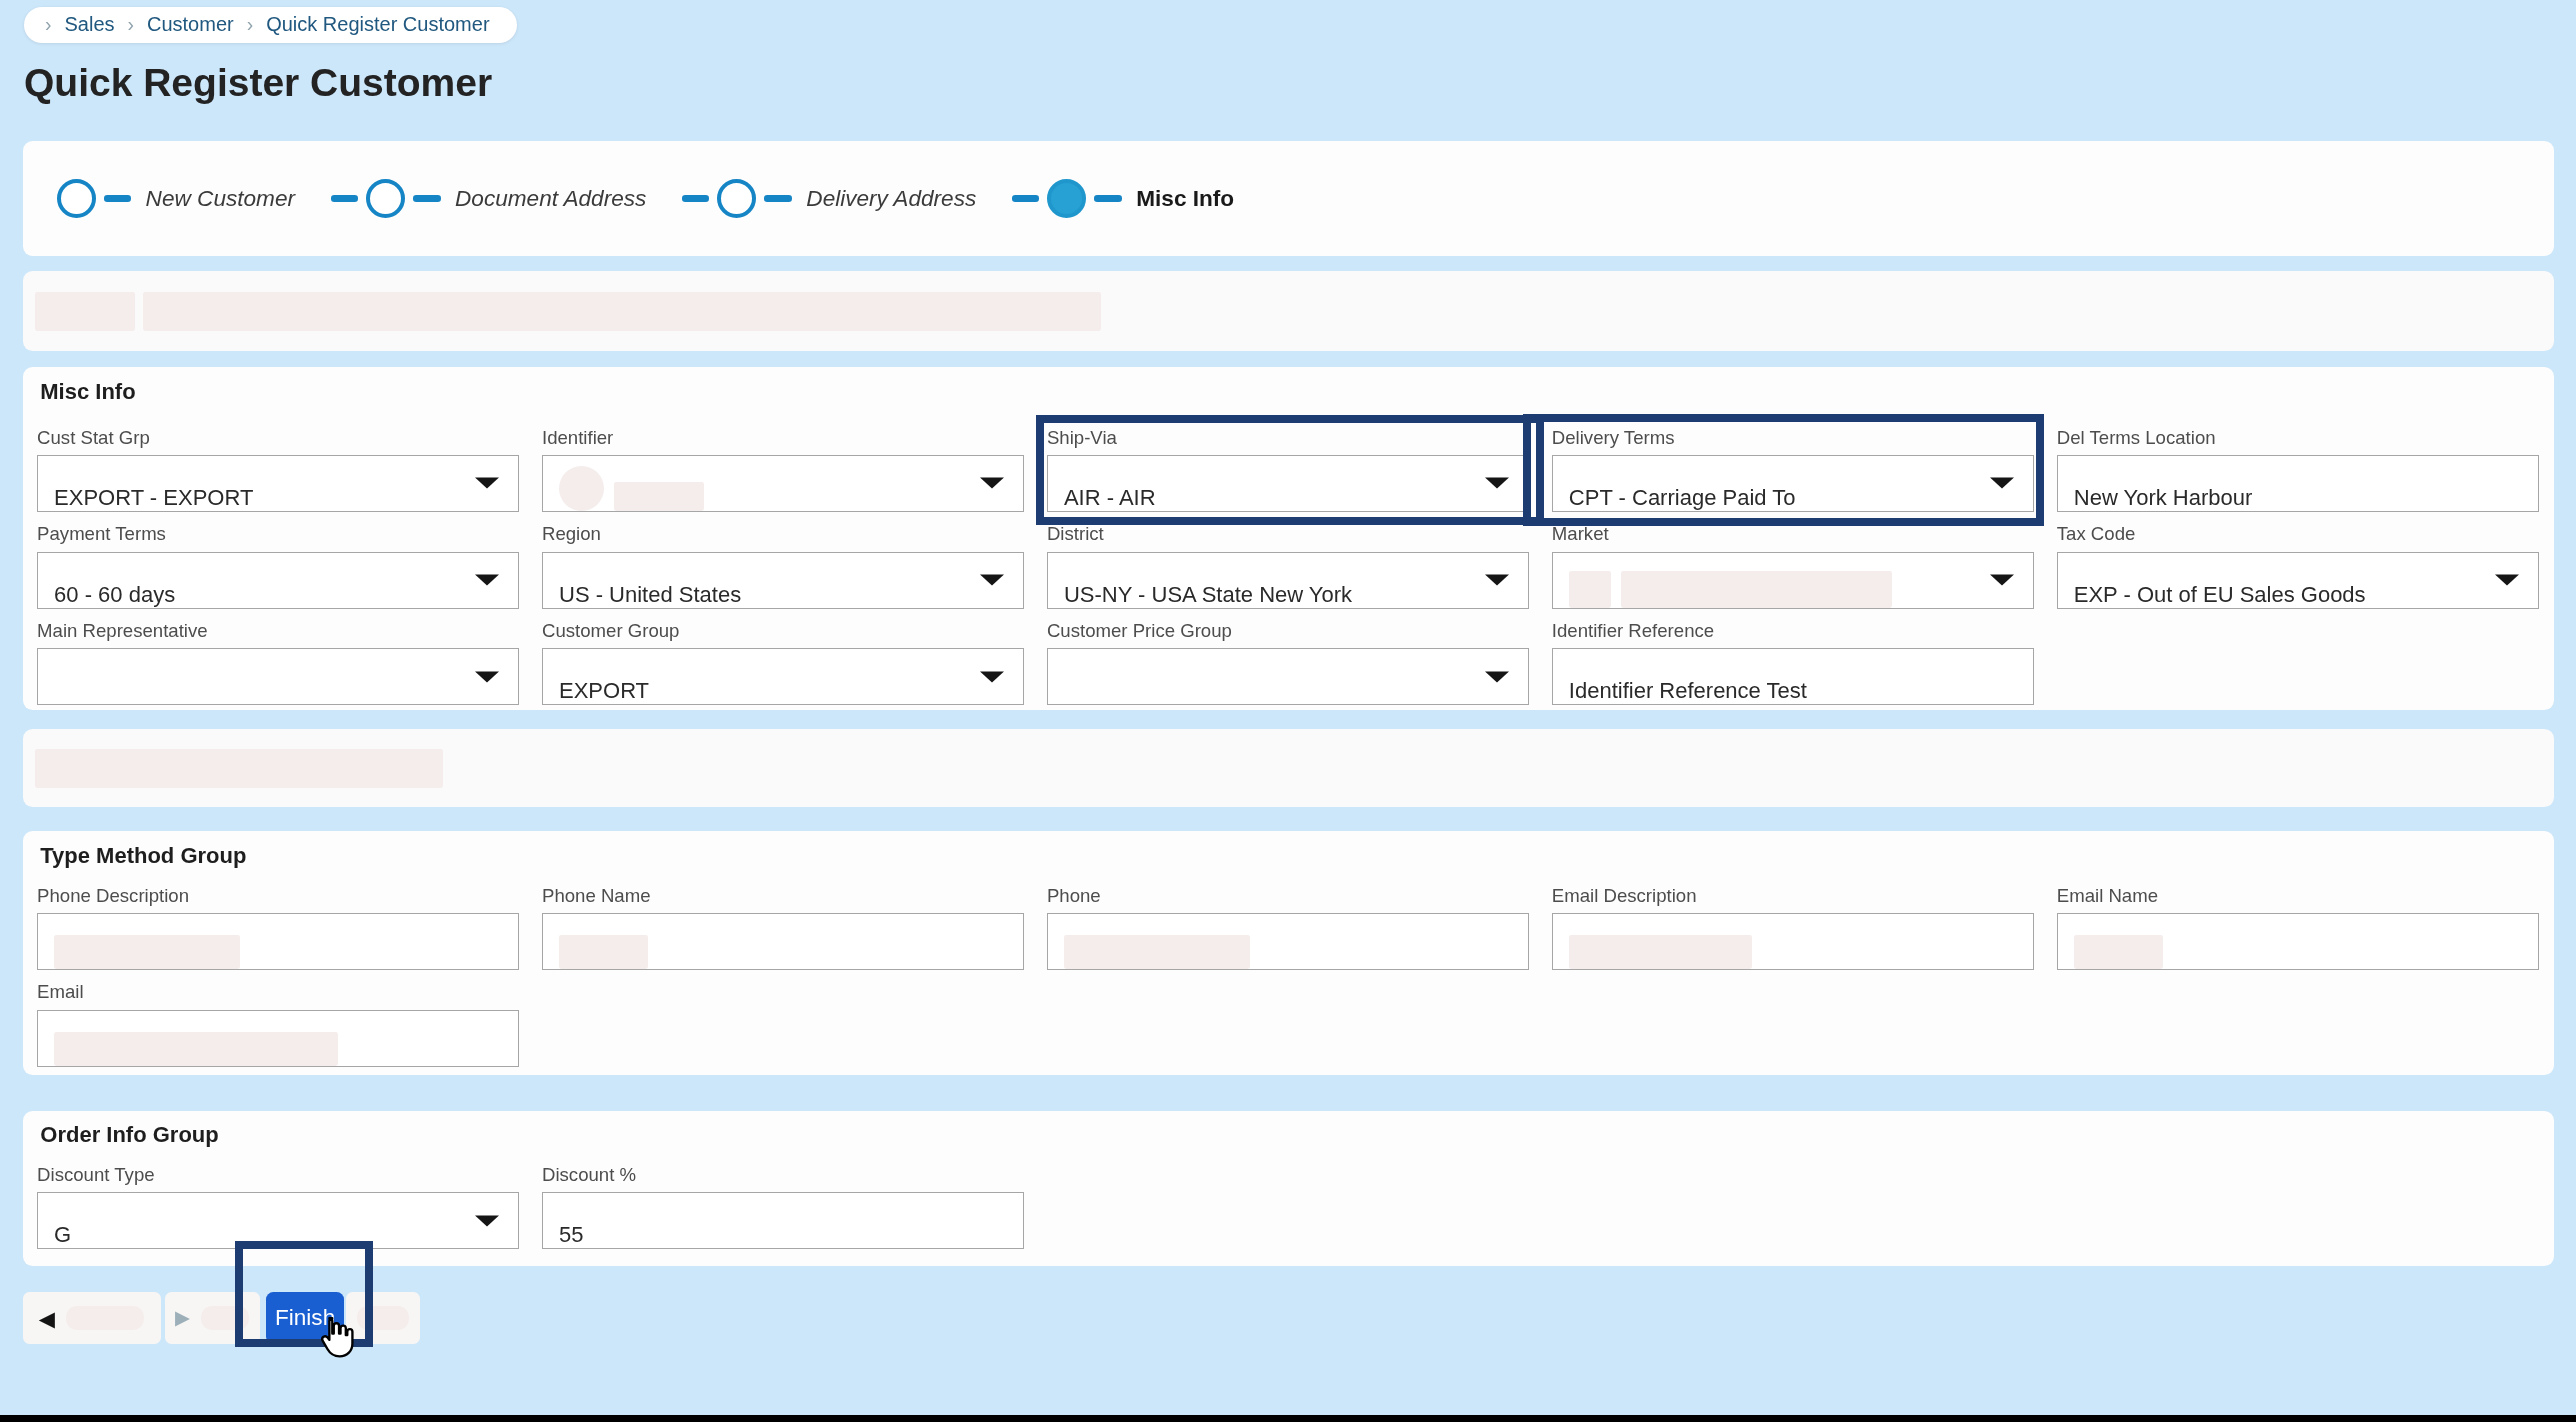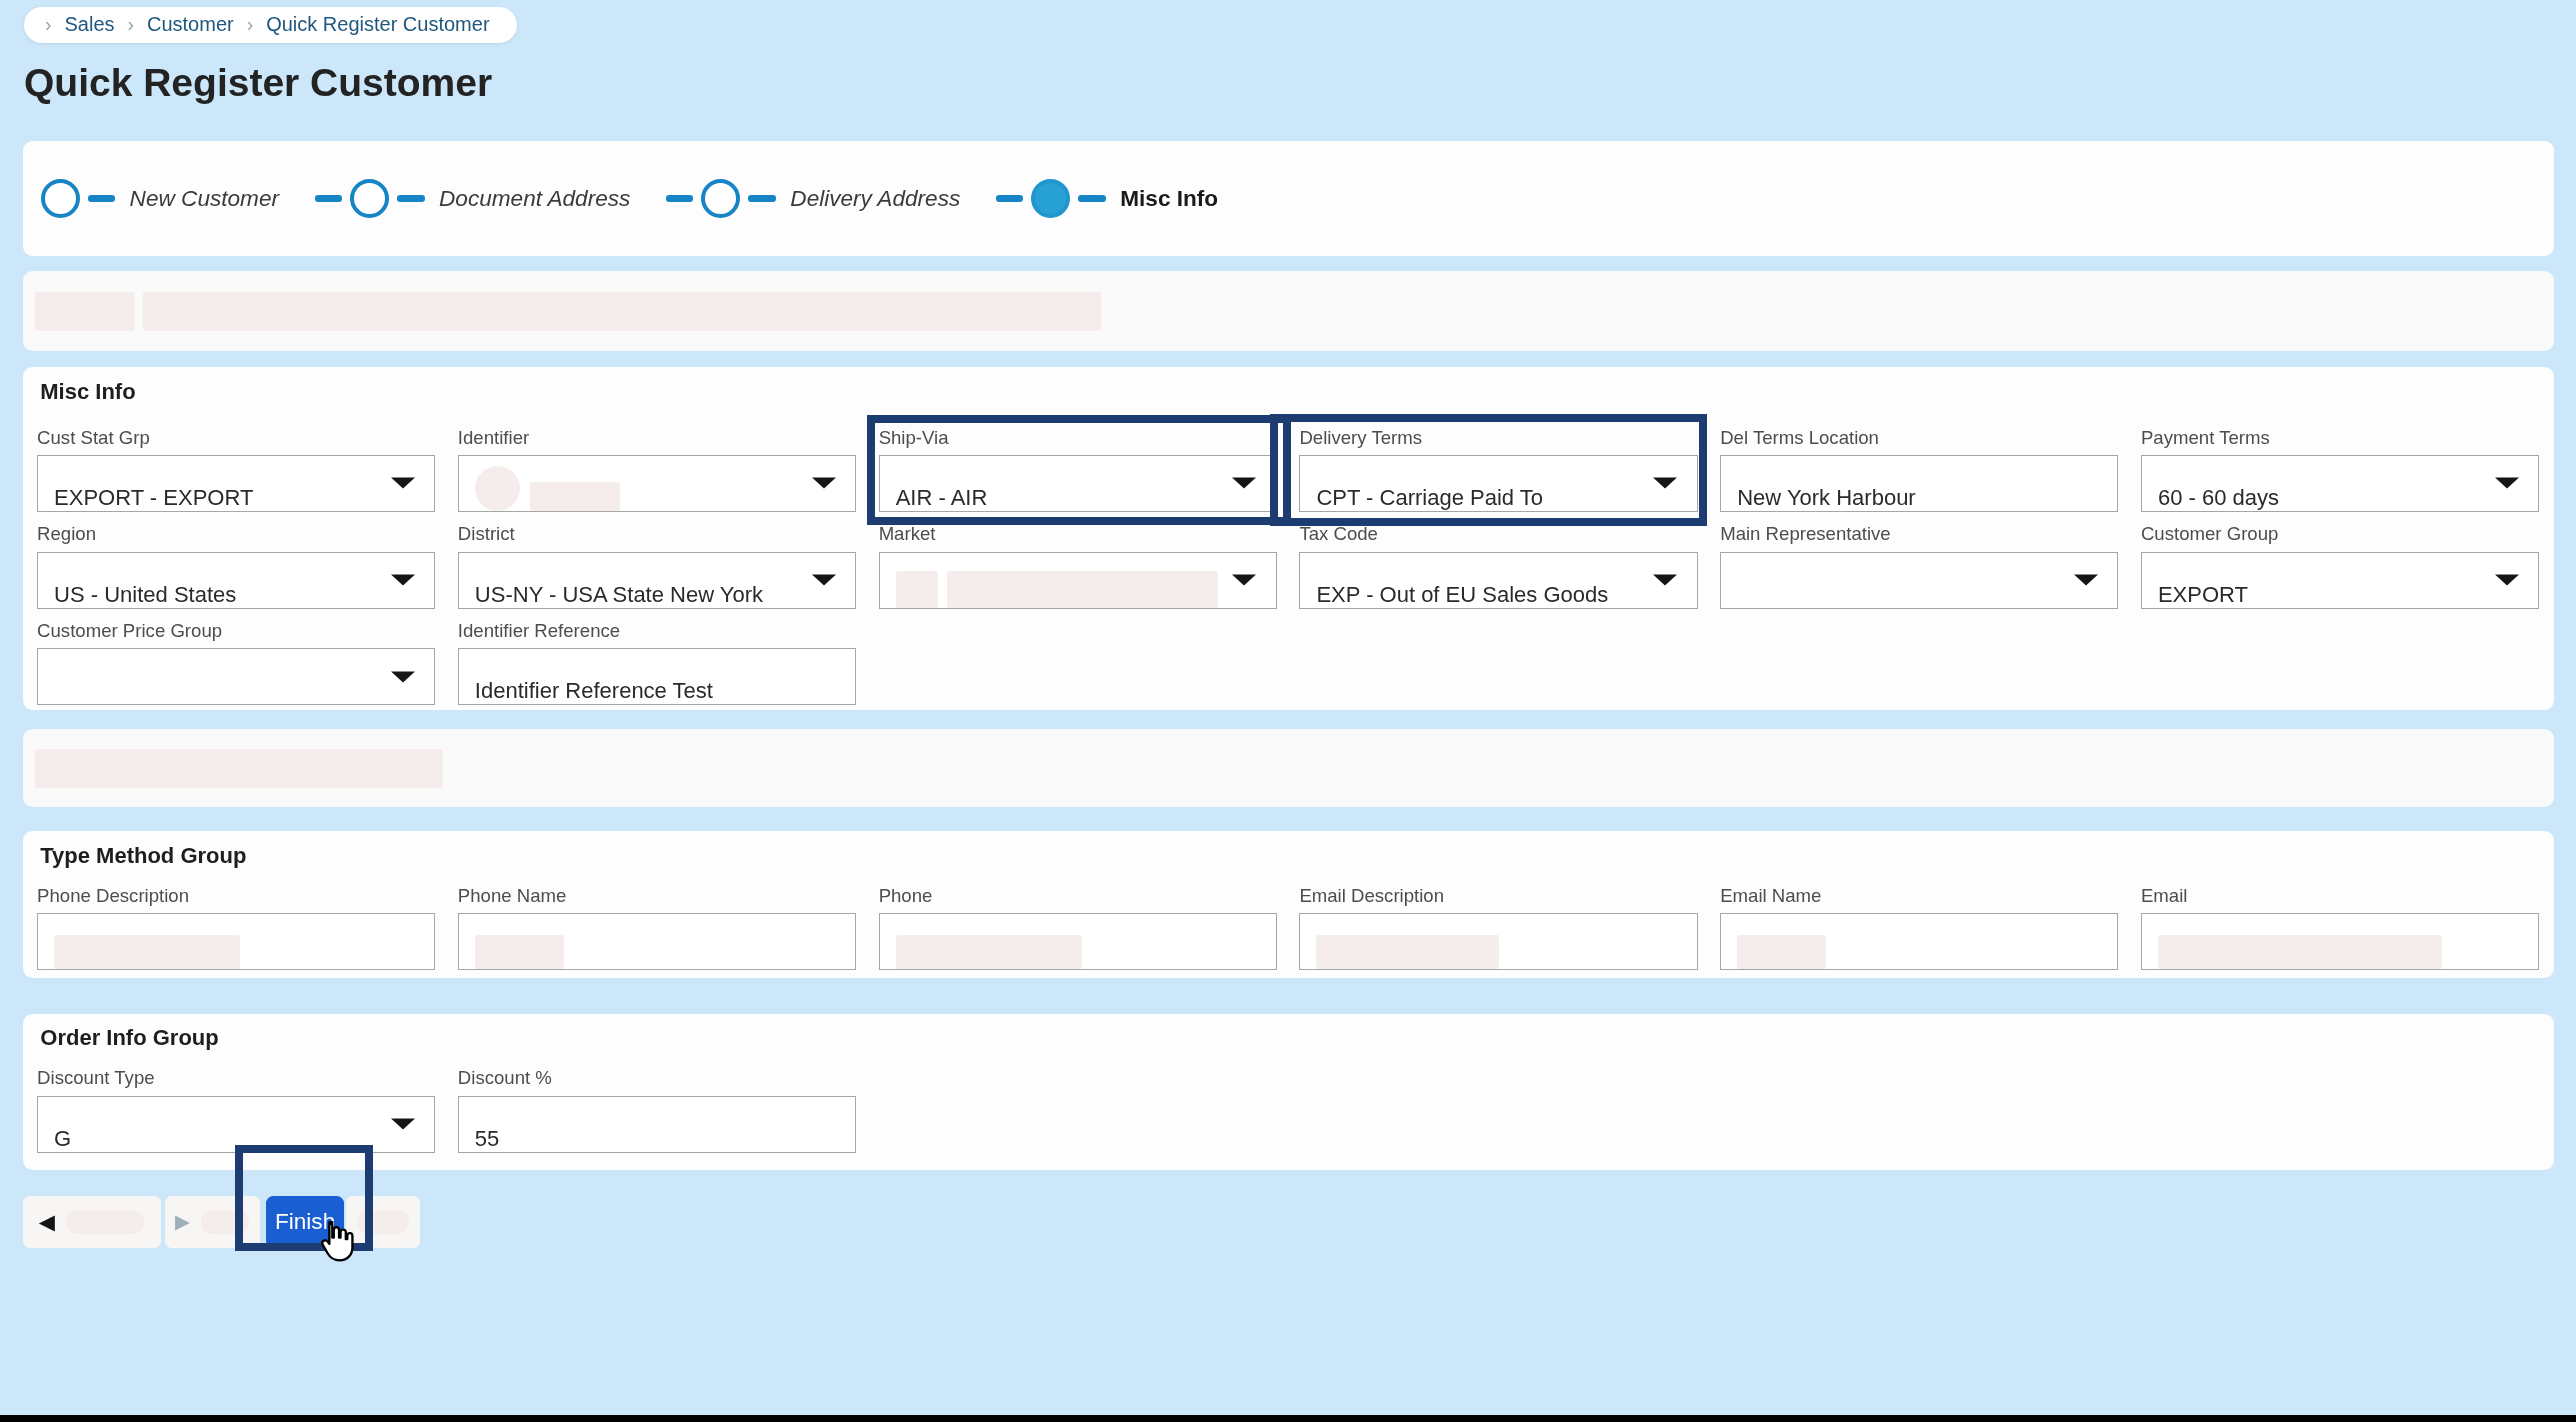--- a/index.html
+++ b/index.html
@@ -13,39 +13,39 @@
   .bc-sep { color:#8fa3ad; font-size:19.4px; }
   .bc-item { color:#20587f; white-space:nowrap; cursor:pointer; }
 
   
   .page-title { position:absolute; top:61px; left:24px; font-size:39px; font-weight:bold; color:#232323; }
 
   .content { position:absolute; top:141px; left:22.6px; width:2531px; }
   .panel { background:#fdfdfd; border-radius:9.7px; }
 
   
-  .stepper { height:115px; display:flex; align-items:center; padding:0 18px; }
+  .stepper { height:115px; display:flex; align-items:center; padding:0 34px; }
   .step-circle { width:39px; height:39px; border-radius:50%; border:4.8px solid #1585c5; background:#fff; flex:0 0 auto; }
   .step-circle.active { background:#27a0d4; border-color:#1f97cd; }
   .step-dash { width:27.5px; height:7.3px; background:#1585c5; border-radius:3.2px; margin:0 8px; flex:0 0 auto; }
   .step-label { font-size:22.6px; font-style:italic; color:#3b3b3b; margin:0 27.5px 0 6.5px; white-space:nowrap; }
   .step-label.active { font-style:normal; font-weight:bold; color:#1a1a1a; }
 
   
   .strip-panel { background:#fafafa; display:flex; align-items:center; gap:8px; padding-left:12px; }
   .strip-top { height:80px; margin-top:15.4px; }
   .strip-mid { height:78px; margin-top:19.4px; }
   .rbar { height:39px; background:#f4edec; border-radius:2.4px; }
 
   
   .form-panel { padding:11.3px 14.5px 4.8px 14.5px; margin-top:16px; }
   .form-panel.comm { margin-top:24px; padding-bottom:8px; }
   .form-panel.order { margin-top:36px; padding-bottom:17px; }
   .section-title { font-size:22px; line-height:26px; font-weight:bold; color:#1e1e1e; padding-left:3.2px; }
-  .fgrid { display:grid; grid-template-columns:repeat(6,1fr); column-gap:22.6px; row-gap:11.3px; margin-top:22px; }
+  .fgrid { display:grid; grid-template-columns:repeat(5,1fr); column-gap:22.6px; row-gap:11.3px; margin-top:22px; }
   .form-panel.comm .fgrid, .form-panel.order .fgrid { margin-top:16px; }
 
   .cell { position:relative; }
   .flabel { font-size:18.6px; color:#4d4d4d; line-height:21px; margin-bottom:7.3px; white-space:nowrap; }
   .fbox { height:57px; background:#ffffff; border:1.6px solid #a6a6a6; display:flex; align-items:flex-end;
     padding:0 52px 0 16px; position:relative; font-size:22px; color:#2a2a2a; cursor:pointer; gap:9.7px; }
   .fbox.text { cursor:text; padding-right:16px; }
   .caret { position:absolute; right:19.4px; top:50%; transform:translateY(-50%); width:0; height:0;
     border-left:12px solid transparent; border-right:12px solid transparent; border-top:11.3px solid #151515; }
   .rshape { background:#f4edec; flex:0 0 auto; }

